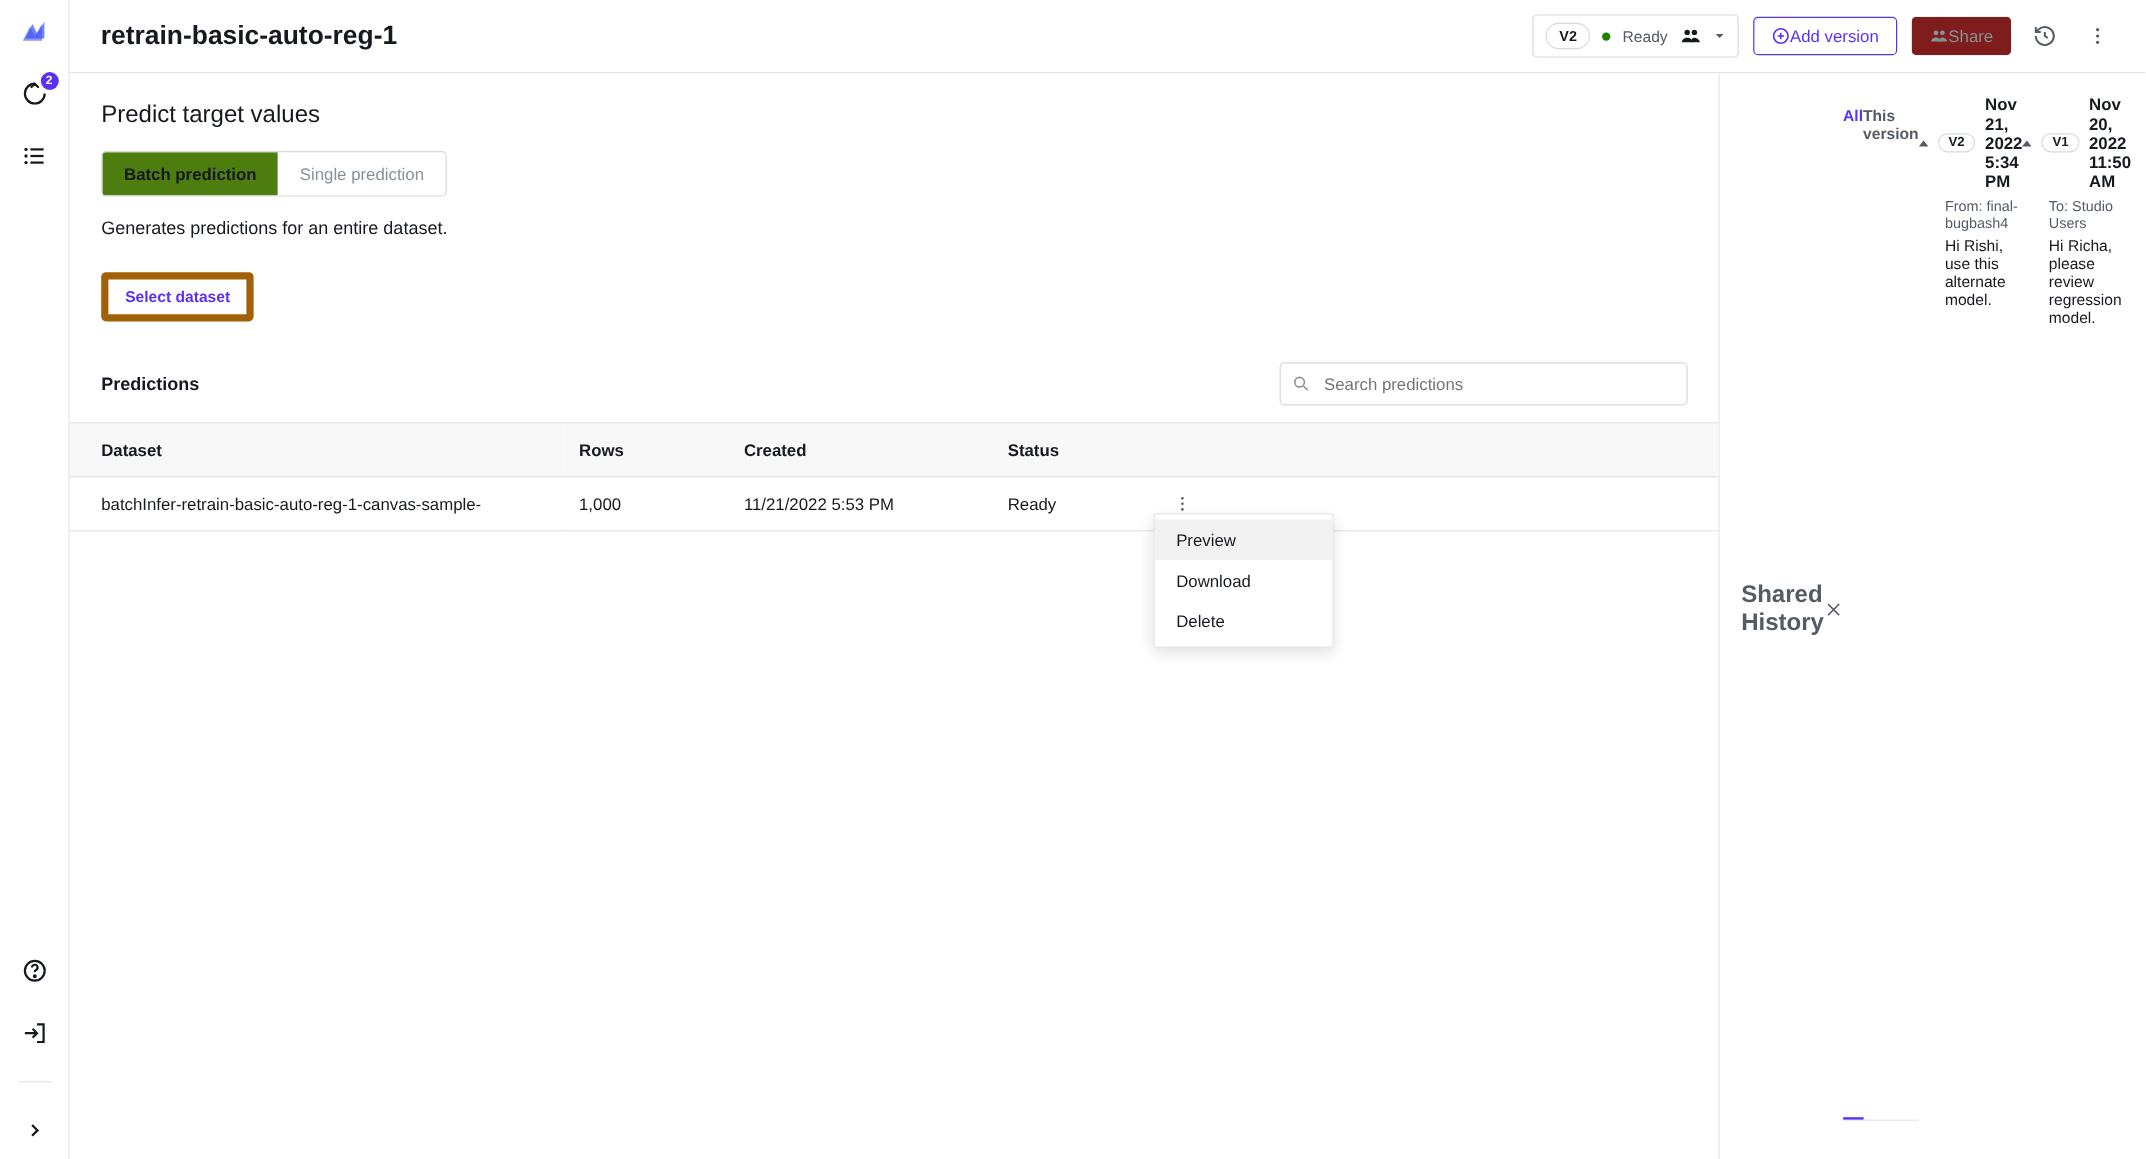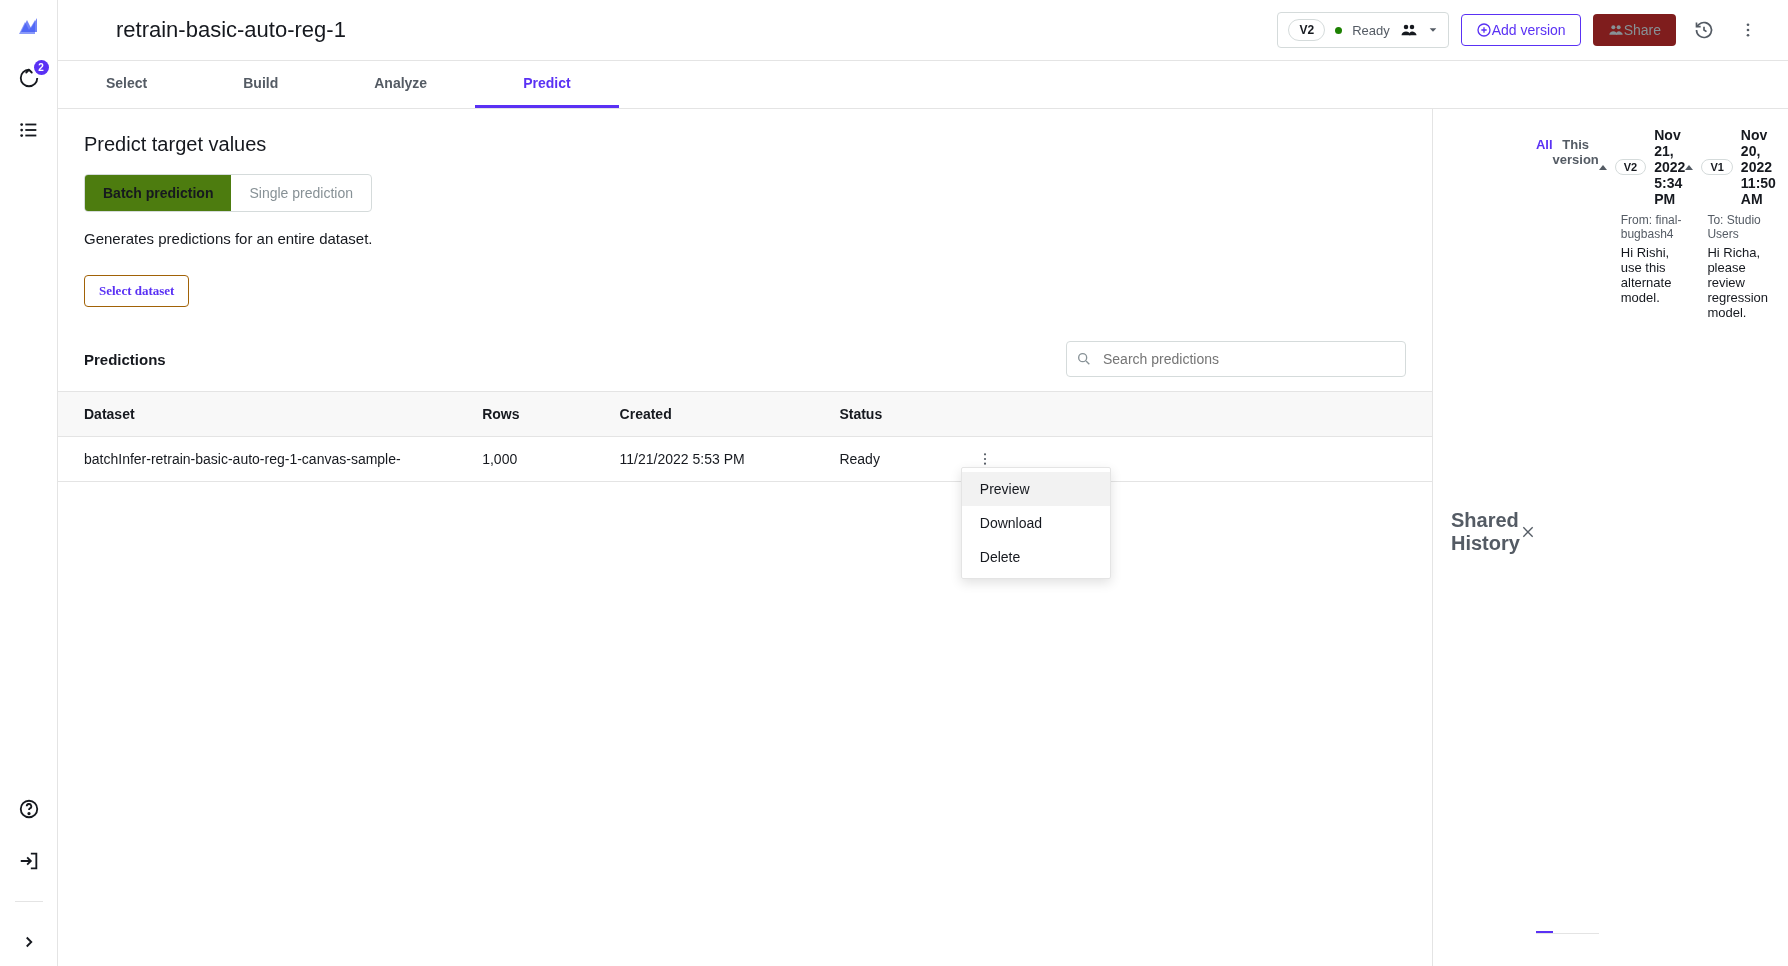--- a/index.html
+++ b/index.html
@@ -11,21 +11,21 @@
 .rail-icon { width: 24px; height: 24px; display: flex; align-items: center; justify-content: center; color: #545b64; cursor: pointer; position: relative; }
 .logo { width: 26px; height: 26px; }
 .badge { position: absolute; top: -6px; right: -8px; background: #5a31f4; color: #fff; font-size: 10px; border-radius: 8px; min-width: 15px; height: 15px; display: flex; align-items: center; justify-content: center; padding: 0 3px; font-weight: 700; }
 .rail hr { width: 28px; border: none; border-top: 1px solid #e4e4e4; }
 
 
 .main { flex: 1; display: flex; flex-direction: column; min-width: 0; }
 
 
 .header { display: flex; align-items: center; padding: 12px 24px 12px 26px; border-bottom: 1px solid #e4e4e4; gap: 12px; }
-.header h1 { font-size: 22px; font-weight: 400; flex: 1; margin-left: 32px; }
+.header h1 { font-size: 22px; font-weight: 700; flex: 1; }
 .chip { border: 1px solid #d5dbdb; border-radius: 16px; padding: 3px 10px; font-size: 12px; font-weight: 700; display: inline-flex; align-items: center; gap: 6px; }
 .version-box { display: flex; align-items: center; gap: 10px; border: 1px solid #d5dbdb; border-radius: 4px; padding: 6px 10px; }
 .status-dot { width: 7px; height: 7px; border-radius: 50%; background: #1d8102; }
 .status-text { font-size: 13px; color: #545b64; }
 .btn { display: inline-flex; align-items: center; gap: 0; padding: 7px 14px; border-radius: 4px; font-size: 14px; font-weight: 400; cursor: pointer; border: 1px solid transparent; background: none; }
 .btn-outline-primary { border-color: #5a31f4; color: #5a31f4; }
 .btn-disabled { background: #7f1d1d; color: #879196; cursor: default; }
 .icon-btn { width: 32px; height: 32px; display: inline-flex; align-items: center; justify-content: center; cursor: pointer; color: #545b64; }
 
 
@@ -38,21 +38,21 @@
 .content { flex: 1; padding: 24px 26px; overflow: auto; min-width: 0; }
 .content h2 { font-size: 20px; font-weight: 400; margin-bottom: 18px; }
 
 .pred-type { display: inline-flex; border: 1px solid #d5dbdb; border-radius: 4px; overflow: hidden; margin-bottom: 18px; }
 .pred-type div { padding: 10px 18px; font-size: 14px; cursor: pointer; }
 .pred-type .sel { background: #4d7c0f; font-weight: 700; }
 .pred-type .unsel { color: #879196; }
 
 .desc { font-size: 15px; margin-bottom: 28px; }
 .section-sub { font-size: 15px; font-weight: 700; margin-bottom: 14px; }
-.btn-outline-small { border: 1px solid #a16207; color: #5a31f4; padding: 7px 14px; border-radius: 4px; font-size: 13px; font-weight: 600; cursor: pointer; background: none; font-family: Liberation Serif, serif; }
+.btn-outline-small { border: 6px solid #a16207; color: #5a31f4; padding: 7px 14px; border-radius: 4px; font-size: 13px; font-weight: 600; cursor: pointer; background: none; }
 
 .pred-header-row { display: flex; justify-content: space-between; align-items: center; margin-top: 34px; margin-bottom: 14px; }
 .search { position: relative; width: 340px; }
 .search input { width: 100%; padding: 9px 12px 9px 36px; border: 1px solid #d5dbdb; border-radius: 4px; font-size: 14px; }
 .search .mag { position: absolute; left: 10px; top: 50%; transform: translateY(-50%); color: #879196; }
 
 table { width: calc(100% + 52px); margin-left: -26px; border-collapse: collapse; }
 th, td { text-align: left; padding: 14px 12px; font-size: 14px; }
 thead tr { background: #f8f8f8; border-top: 1px solid #e4e4e4; border-bottom: 1px solid #e4e4e4; }
 th:first-child, td:first-child { padding-left: 26px; }
@@ -61,21 +61,21 @@
 .row-actions { position: relative; width: 40px; }
 .menu { position: absolute; top: 30px; left: -4px; background: #fff; border: 1px solid #e4e4e4; border-radius: 2px; box-shadow: 0 4px 12px rgba(0,0,0,0.12); min-width: 150px; z-index: 10; padding: 4px 0; }
 .menu div { padding: 9px 18px; font-size: 14px; cursor: pointer; }
 .menu div.hover { background: #f2f2f2; }
 
 
 .panel { width: 356px; border-left: 1px solid #e4e4e4; padding: 18px 18px; display: flex; flex-direction: row; }
 .panel-head { display: flex; justify-content: space-between; align-items: center; margin-bottom: 12px; }
 .panel-head h3 { font-size: 20px; font-weight: 700; color: #545b64; }
 .panel-tabs { display: flex; border-bottom: 1px solid #e4e4e4; margin-bottom: 14px; }
-.panel-tab { flex: 1; text-align: center; padding: 10px 0; font-size: 13px; font-weight: 600; color: #545b64; cursor: pointer; border-bottom: 2px solid transparent; }
+.panel-tab { flex: 1; text-align: left; padding: 10px 0; font-size: 13px; font-weight: 600; color: #545b64; cursor: pointer; border-bottom: 2px solid transparent; }
 .panel-tab.active { color: #5a31f4; border-bottom-color: #5a31f4; }
 .hist-item { margin-bottom: 18px; }
 .hist-top { display: flex; align-items: center; gap: 8px; margin-bottom: 6px; }
 .caret-up { width: 0; height: 0; border-left: 4px solid transparent; border-right: 4px solid transparent; border-bottom: 5px solid #545b64; }
 .ver-chip { border: 1px solid #d5dbdb; border-radius: 12px; padding: 1px 8px; font-size: 11px; font-weight: 700; }
 .hist-date { font-size: 14px; font-weight: 700; }
 .hist-meta { font-size: 12px; color: #545b64; margin: 2px 0 4px 22px; }
 .hist-msg { font-size: 13px; margin-left: 22px; }
 
 svg { display: block; }
@@ -176,26 +176,20 @@
     </div>
     <div class="icon-btn">
       <svg width="18" height="18" viewBox="0 0 24 24" fill="#545b64">
           <circle cx="12" cy="5" r="1.8"></circle>
           <circle cx="12" cy="12" r="1.8"></circle>
           <circle cx="12" cy="19" r="1.8"></circle>
         </svg>
     </div>
   </div>
 
-  <div class="tabs">
-    <div class="tab">Select</div>
-    <div class="tab">Build</div>
-    <div class="tab">Analyze</div>
-    <div class="tab active">Predict</div>
-  </div>
 
   <div class="body">
 
     <div class="content">
       <h2>Predict target values</h2>
 
       <div class="pred-type">
         <div class="sel">Batch prediction</div>
         <div class="unsel">Single prediction</div>
       </div>

